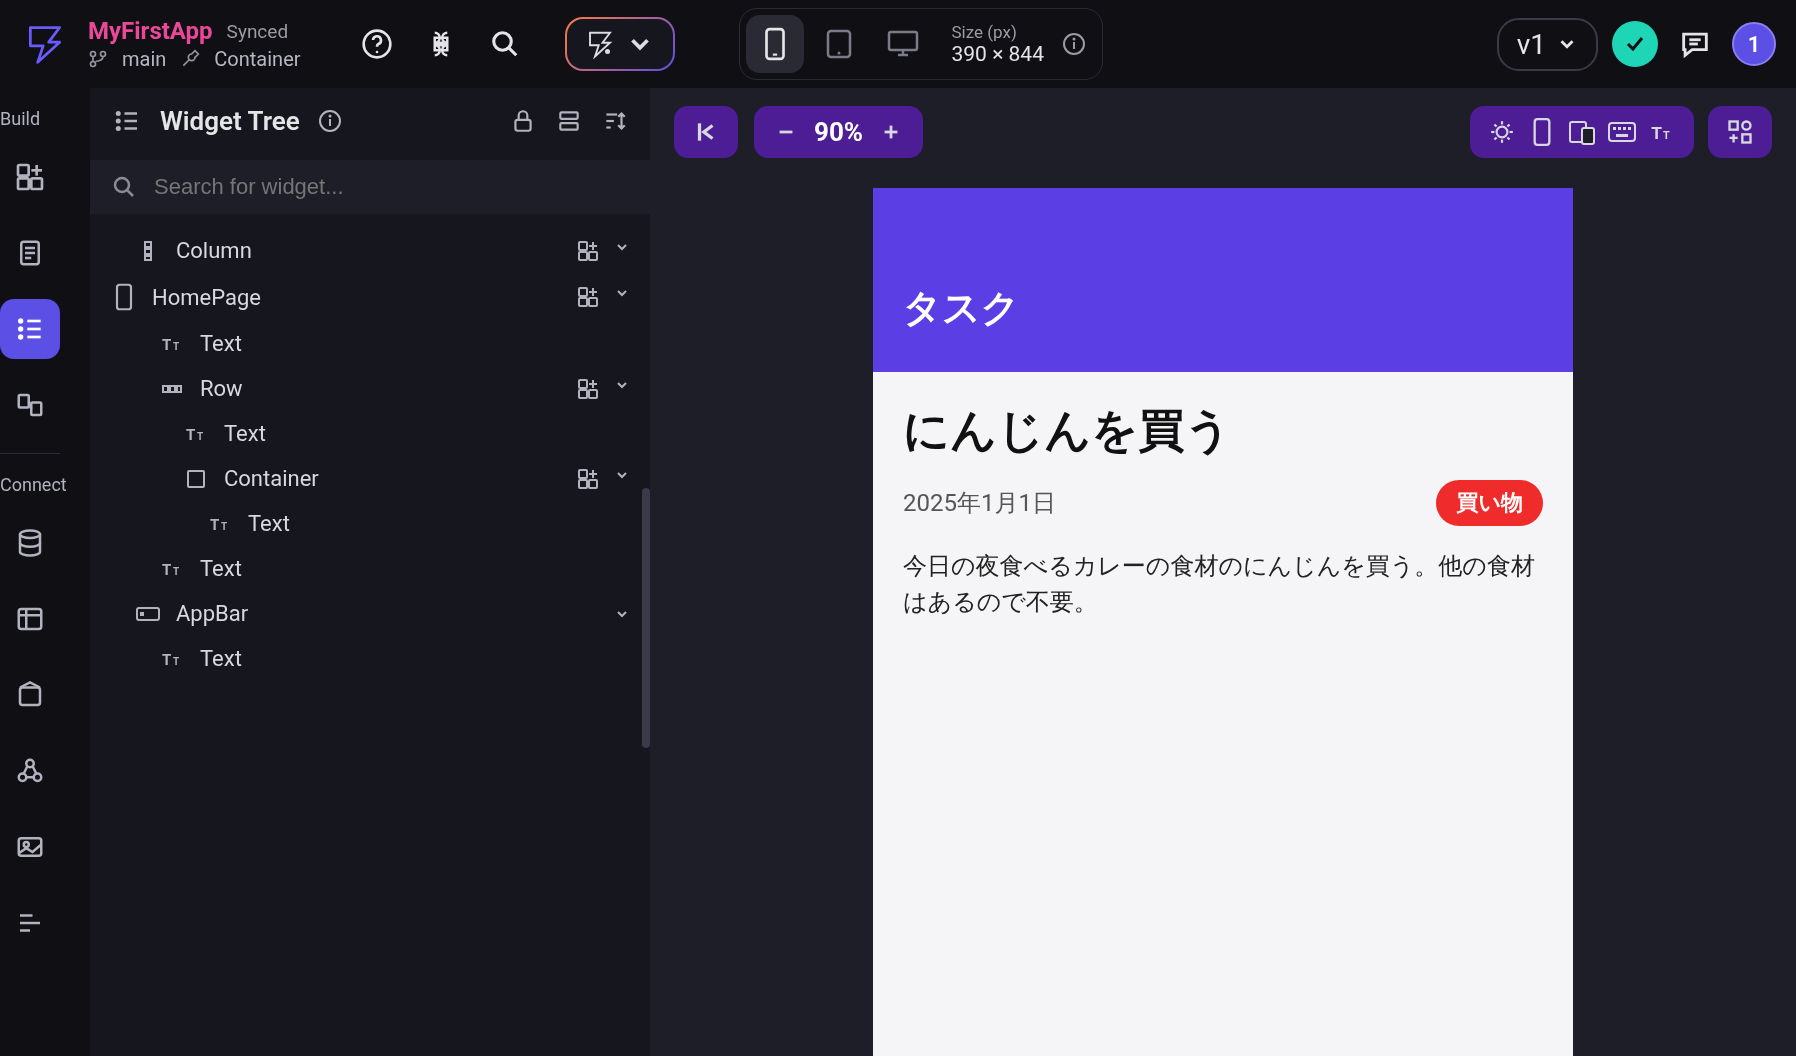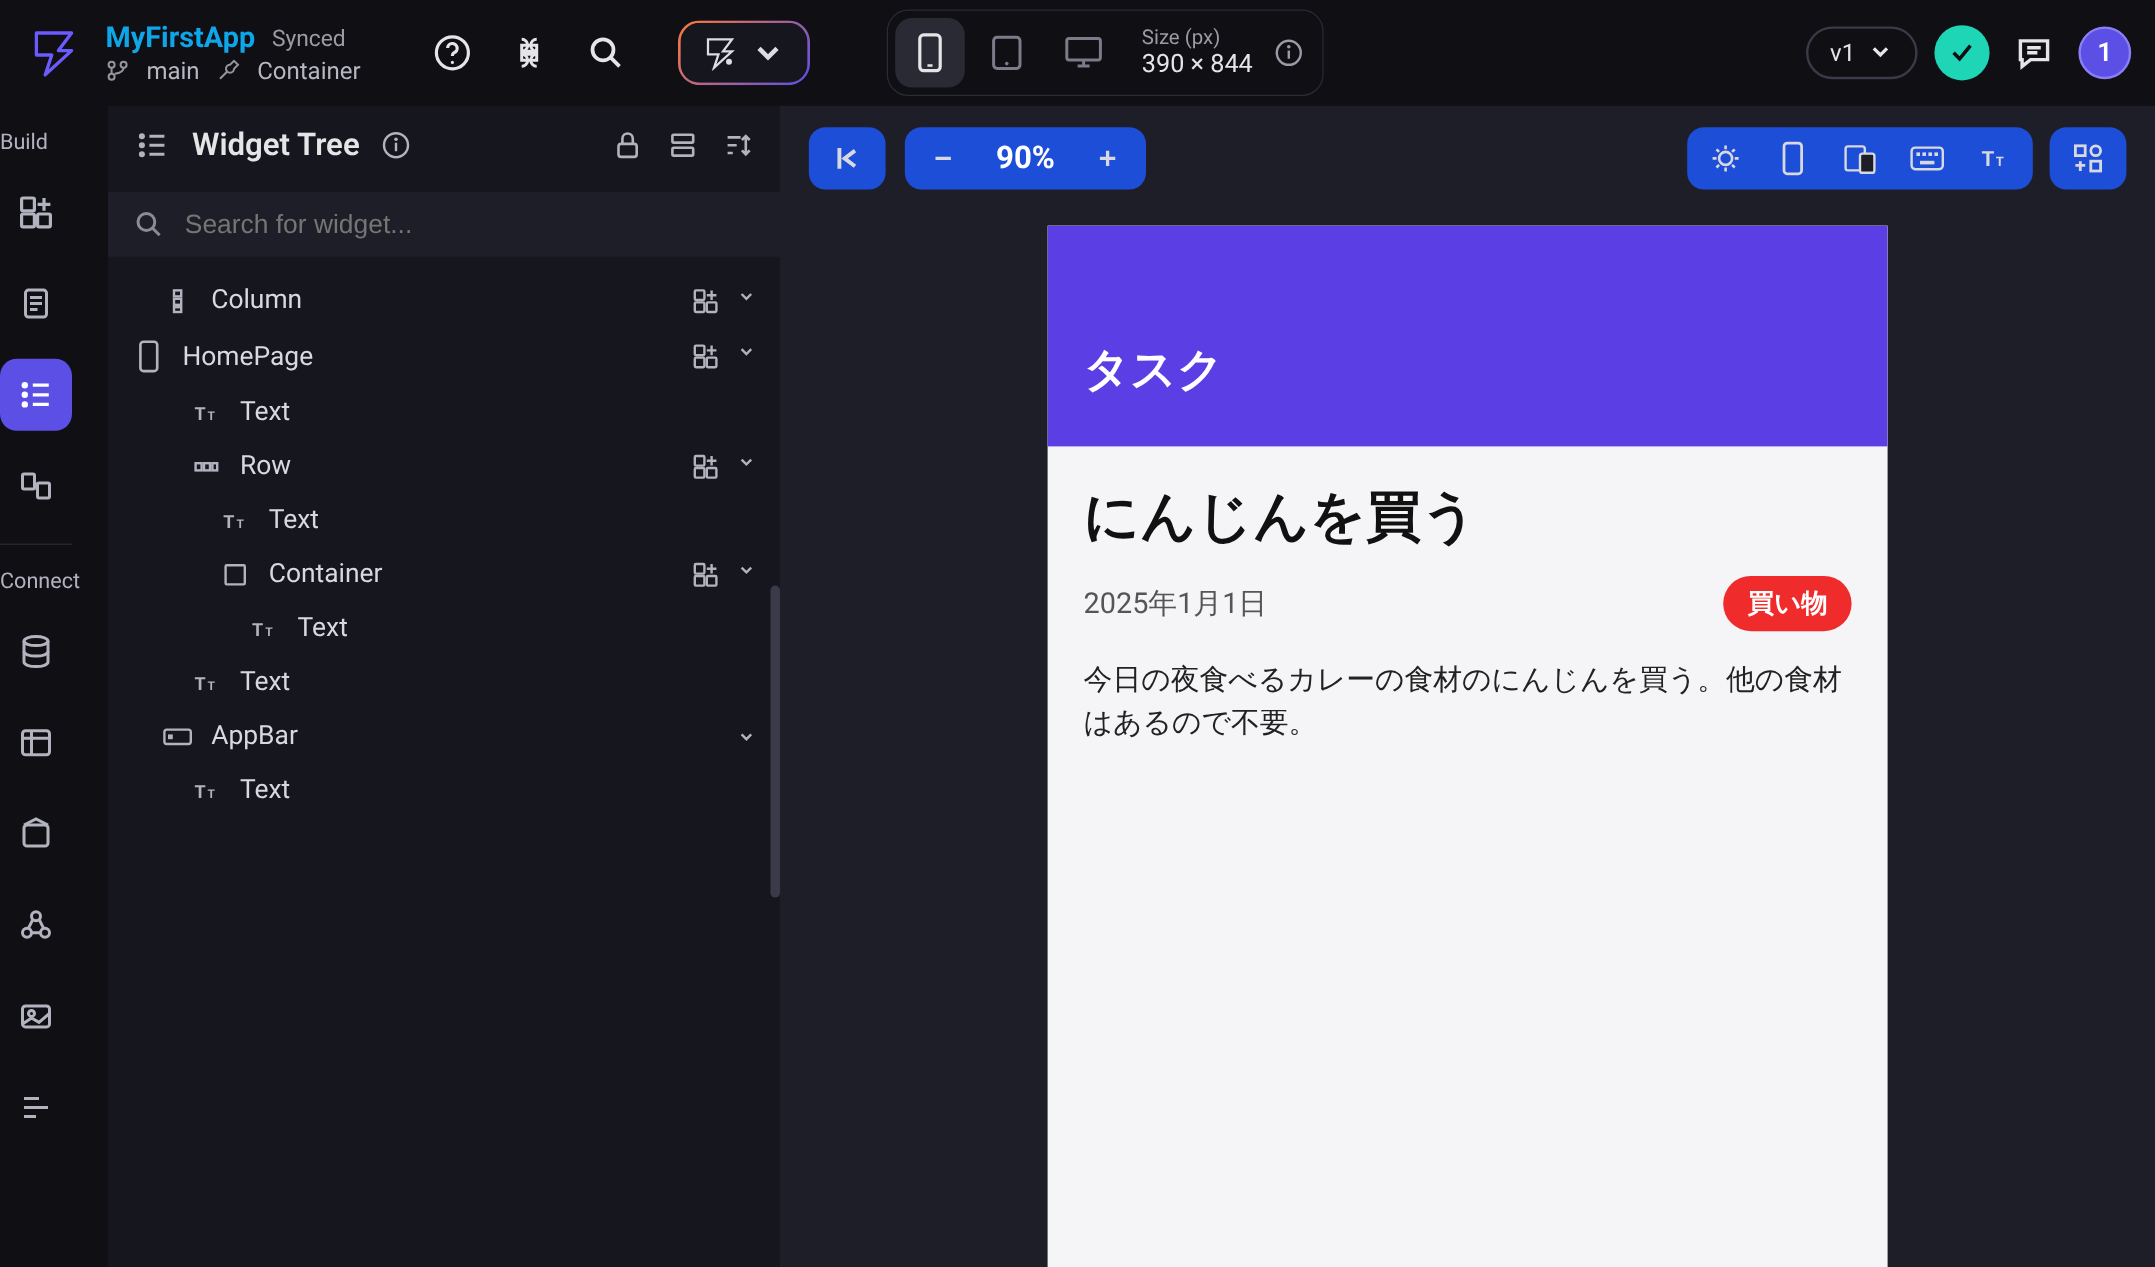--- a/index.html
+++ b/index.html
@@ -23,21 +23,21 @@
   background: #0f0f14;
   gap: 18px;
 }
 .logo {
   width: 50px; height: 50px;
   display: flex; align-items: center; justify-content: center;
 }
 .logo svg { width: 44px; height: 44px; }
 .app-info { display: flex; flex-direction: column; gap: 2px; }
 .app-name-row { display: flex; align-items: center; gap: 14px; }
-.app-name { font-size: 24px; font-weight: 700; color: #0ea5e9; }
+.app-name { font-size: 24px; font-weight: 700; color: #ec4899; }
 .synced { font-size: 19px; color: #9b9ba6; }
 .branch-row { display: flex; align-items: center; gap: 14px; font-size: 20px; color: #b7b7c2; }
 .branch-row .icon { opacity: 0.8; }
 
 .top-icons { display: flex; align-items: center; gap: 8px; margin-left: 30px; }
 .icon-btn {
   width: 56px; height: 56px;
   display: flex; align-items: center; justify-content: center;
   border-radius: 12px;
   cursor: pointer;
@@ -73,25 +73,25 @@
   cursor: pointer;
 }
 .device-btn.active { background: #2a2a35; }
 .size-info { display: flex; flex-direction: column; margin-left: 14px; }
 .size-label { font-size: 17px; color: #9b9ba6; }
 .size-value { font-size: 21px; color: #e5e5e8; }
 .info-circle { margin-left: 12px; color: #9b9ba6; cursor: pointer; }
 
 .right-group { margin-left: auto; display: flex; align-items: center; gap: 14px; }
 .version-btn {
-  display: flex; gap: 10px;
+  display: flex; align-items: center; gap: 10px;
   border: 2px solid #3a3a48;
   border-radius: 22px;
   padding: 8px 18px;
-  font-size: 20px;
+  font-size: 28px;
   cursor: pointer;
 }
 .status-circle {
   width: 46px; height: 46px;
   border-radius: 50%;
   display: flex; align-items:center; justify-content:center;
   cursor: pointer;
 }
 .status-green { background: #1ed6b5; color: #0f0f14; }
 .chat-circle { color: #e5e5e8; }
@@ -192,24 +192,24 @@
   position: relative;
   display: flex; flex-direction: column;
 }
 .canvas-toolbar {
   display: flex; align-items: center;
   padding: 18px 24px;
   gap: 16px;
 }
 .ct-group {
   display: flex; align-items: center;
-  background: #1d4ed8;
+  background: #4c1d95;
   border-radius: 14px;
   padding: 8px 14px;
-  gap: 20px;
+  gap: 4px;
 }
 .ct-btn {
   cursor: pointer;
   color: #d8d8e0;
   font-size: 24px;
   width: 36px; height: 36px;
   display: flex; align-items:center; justify-content:center;
 }
 .zoom-value { font-size: 26px; font-weight: 700; color: #fff; padding: 0 6px; }
 .ct-right { margin-left: auto; display: flex; gap: 14px; }

